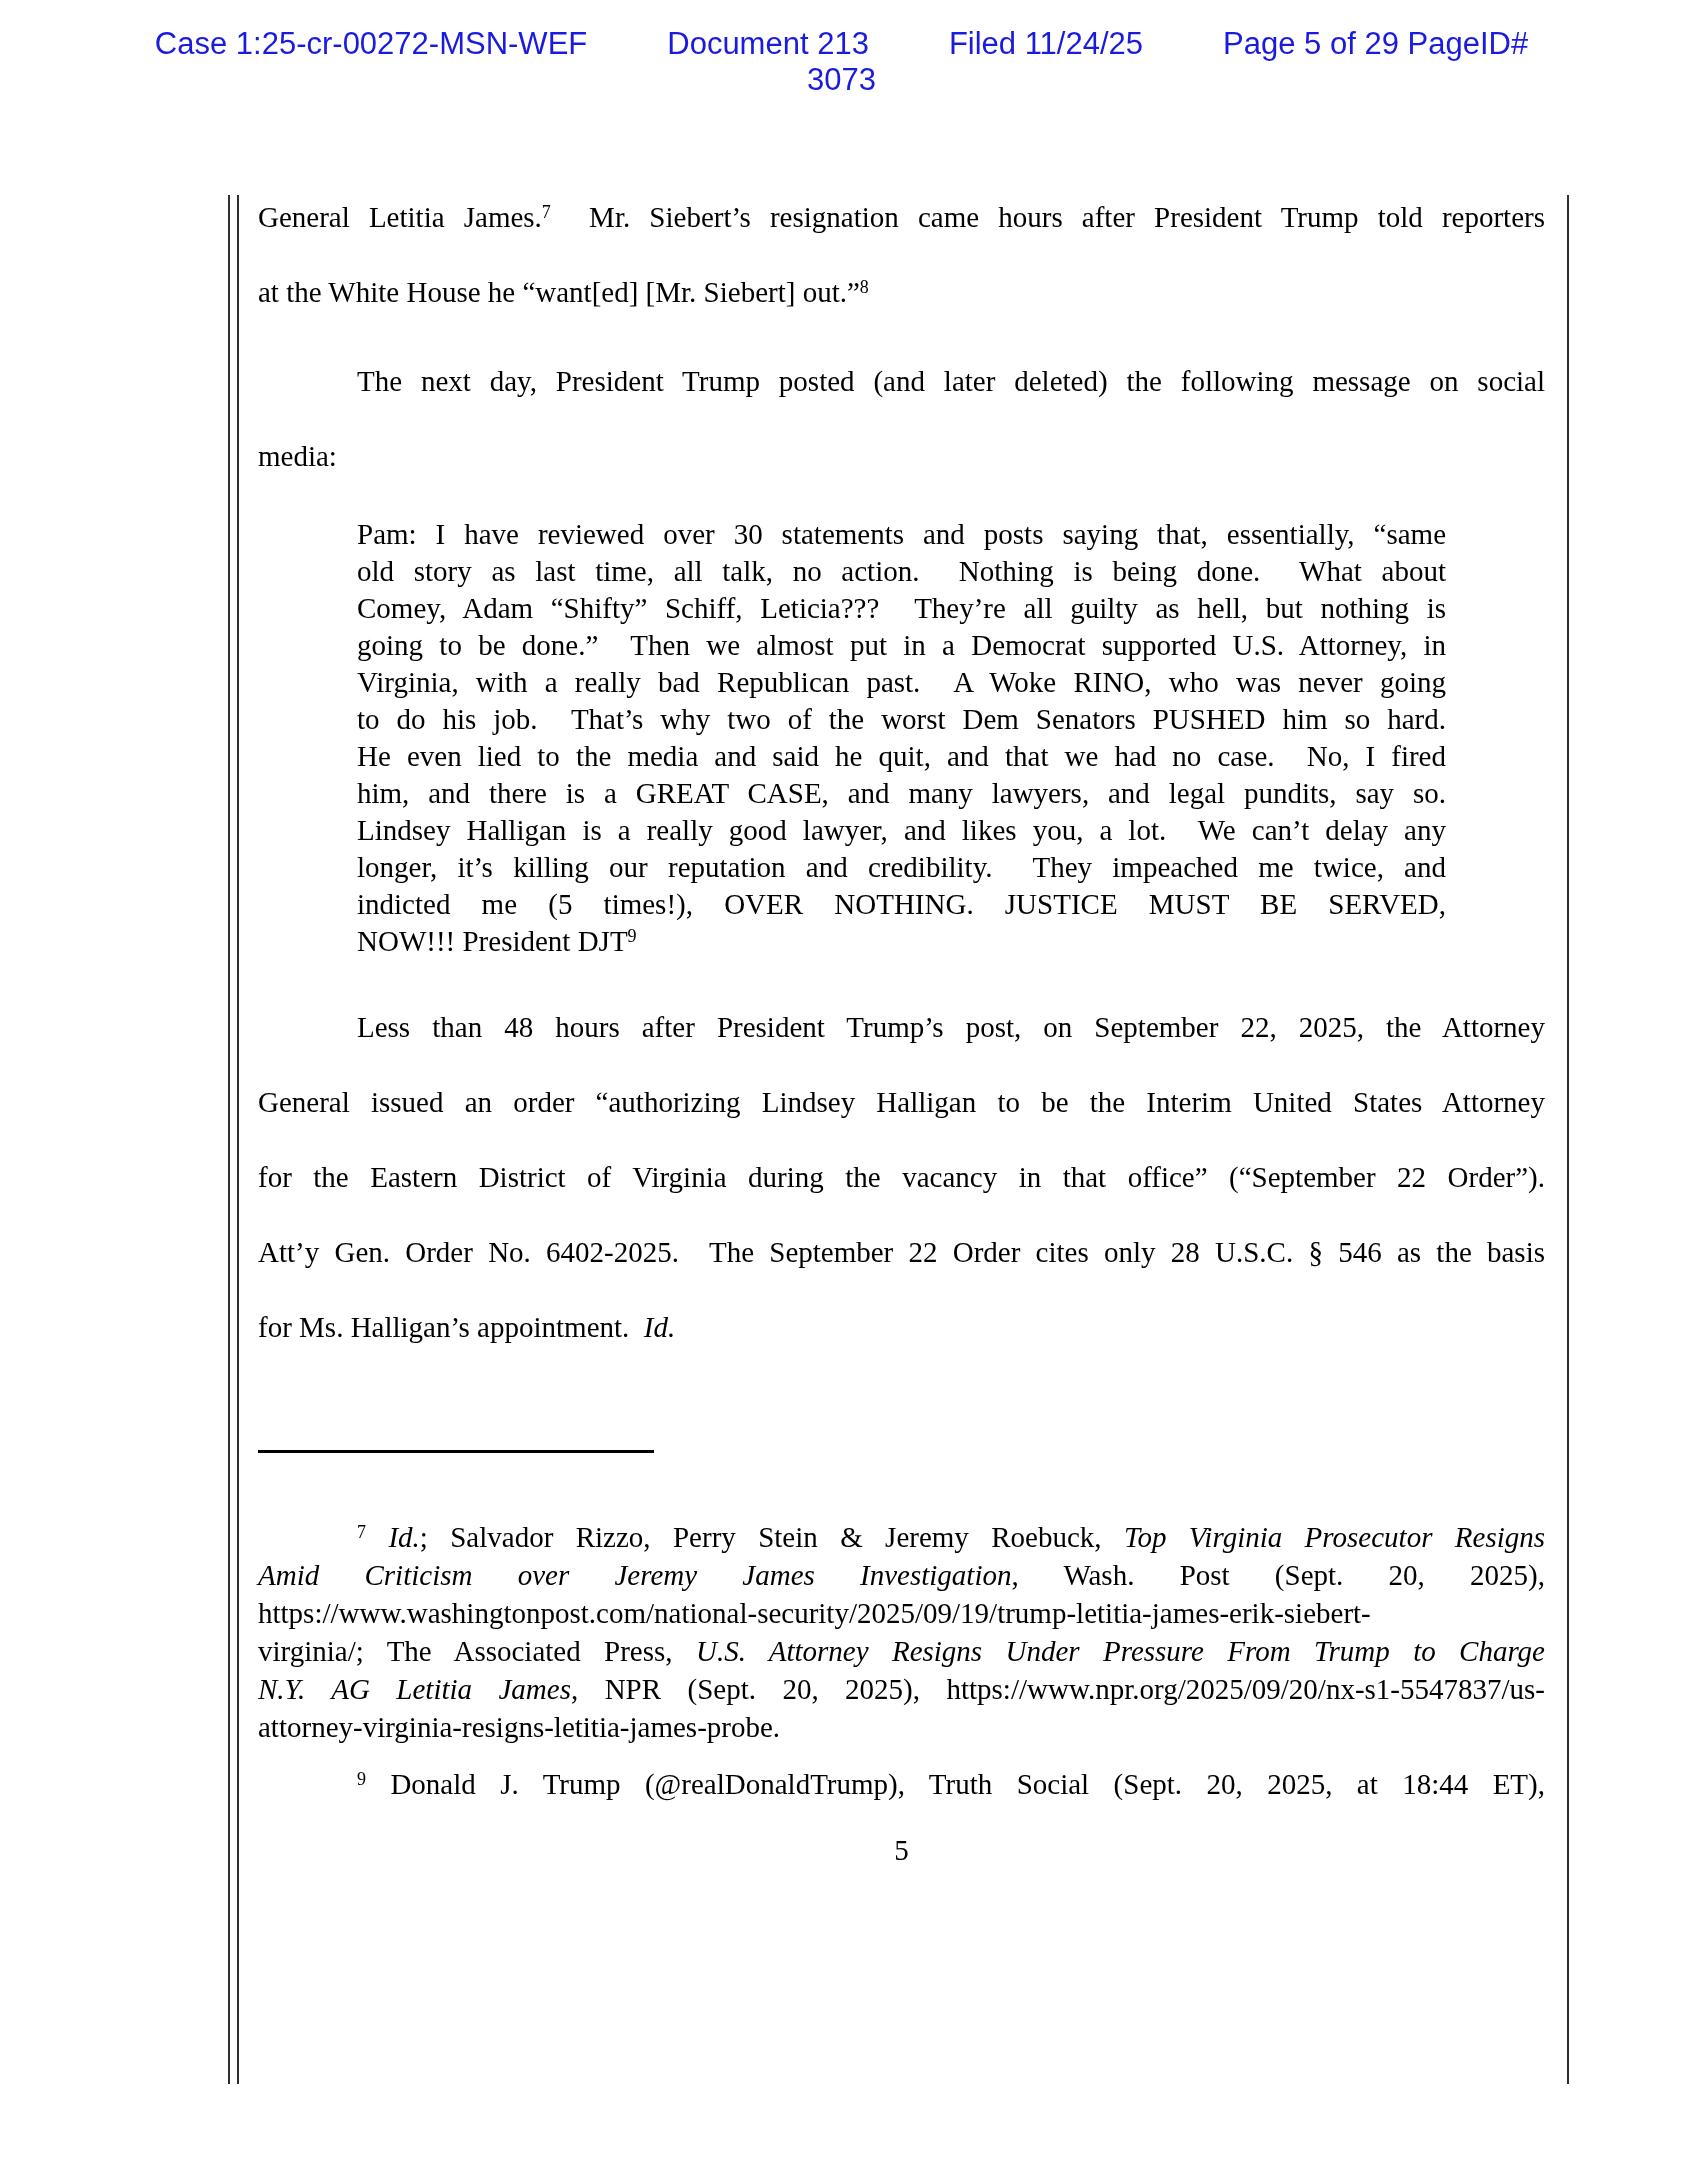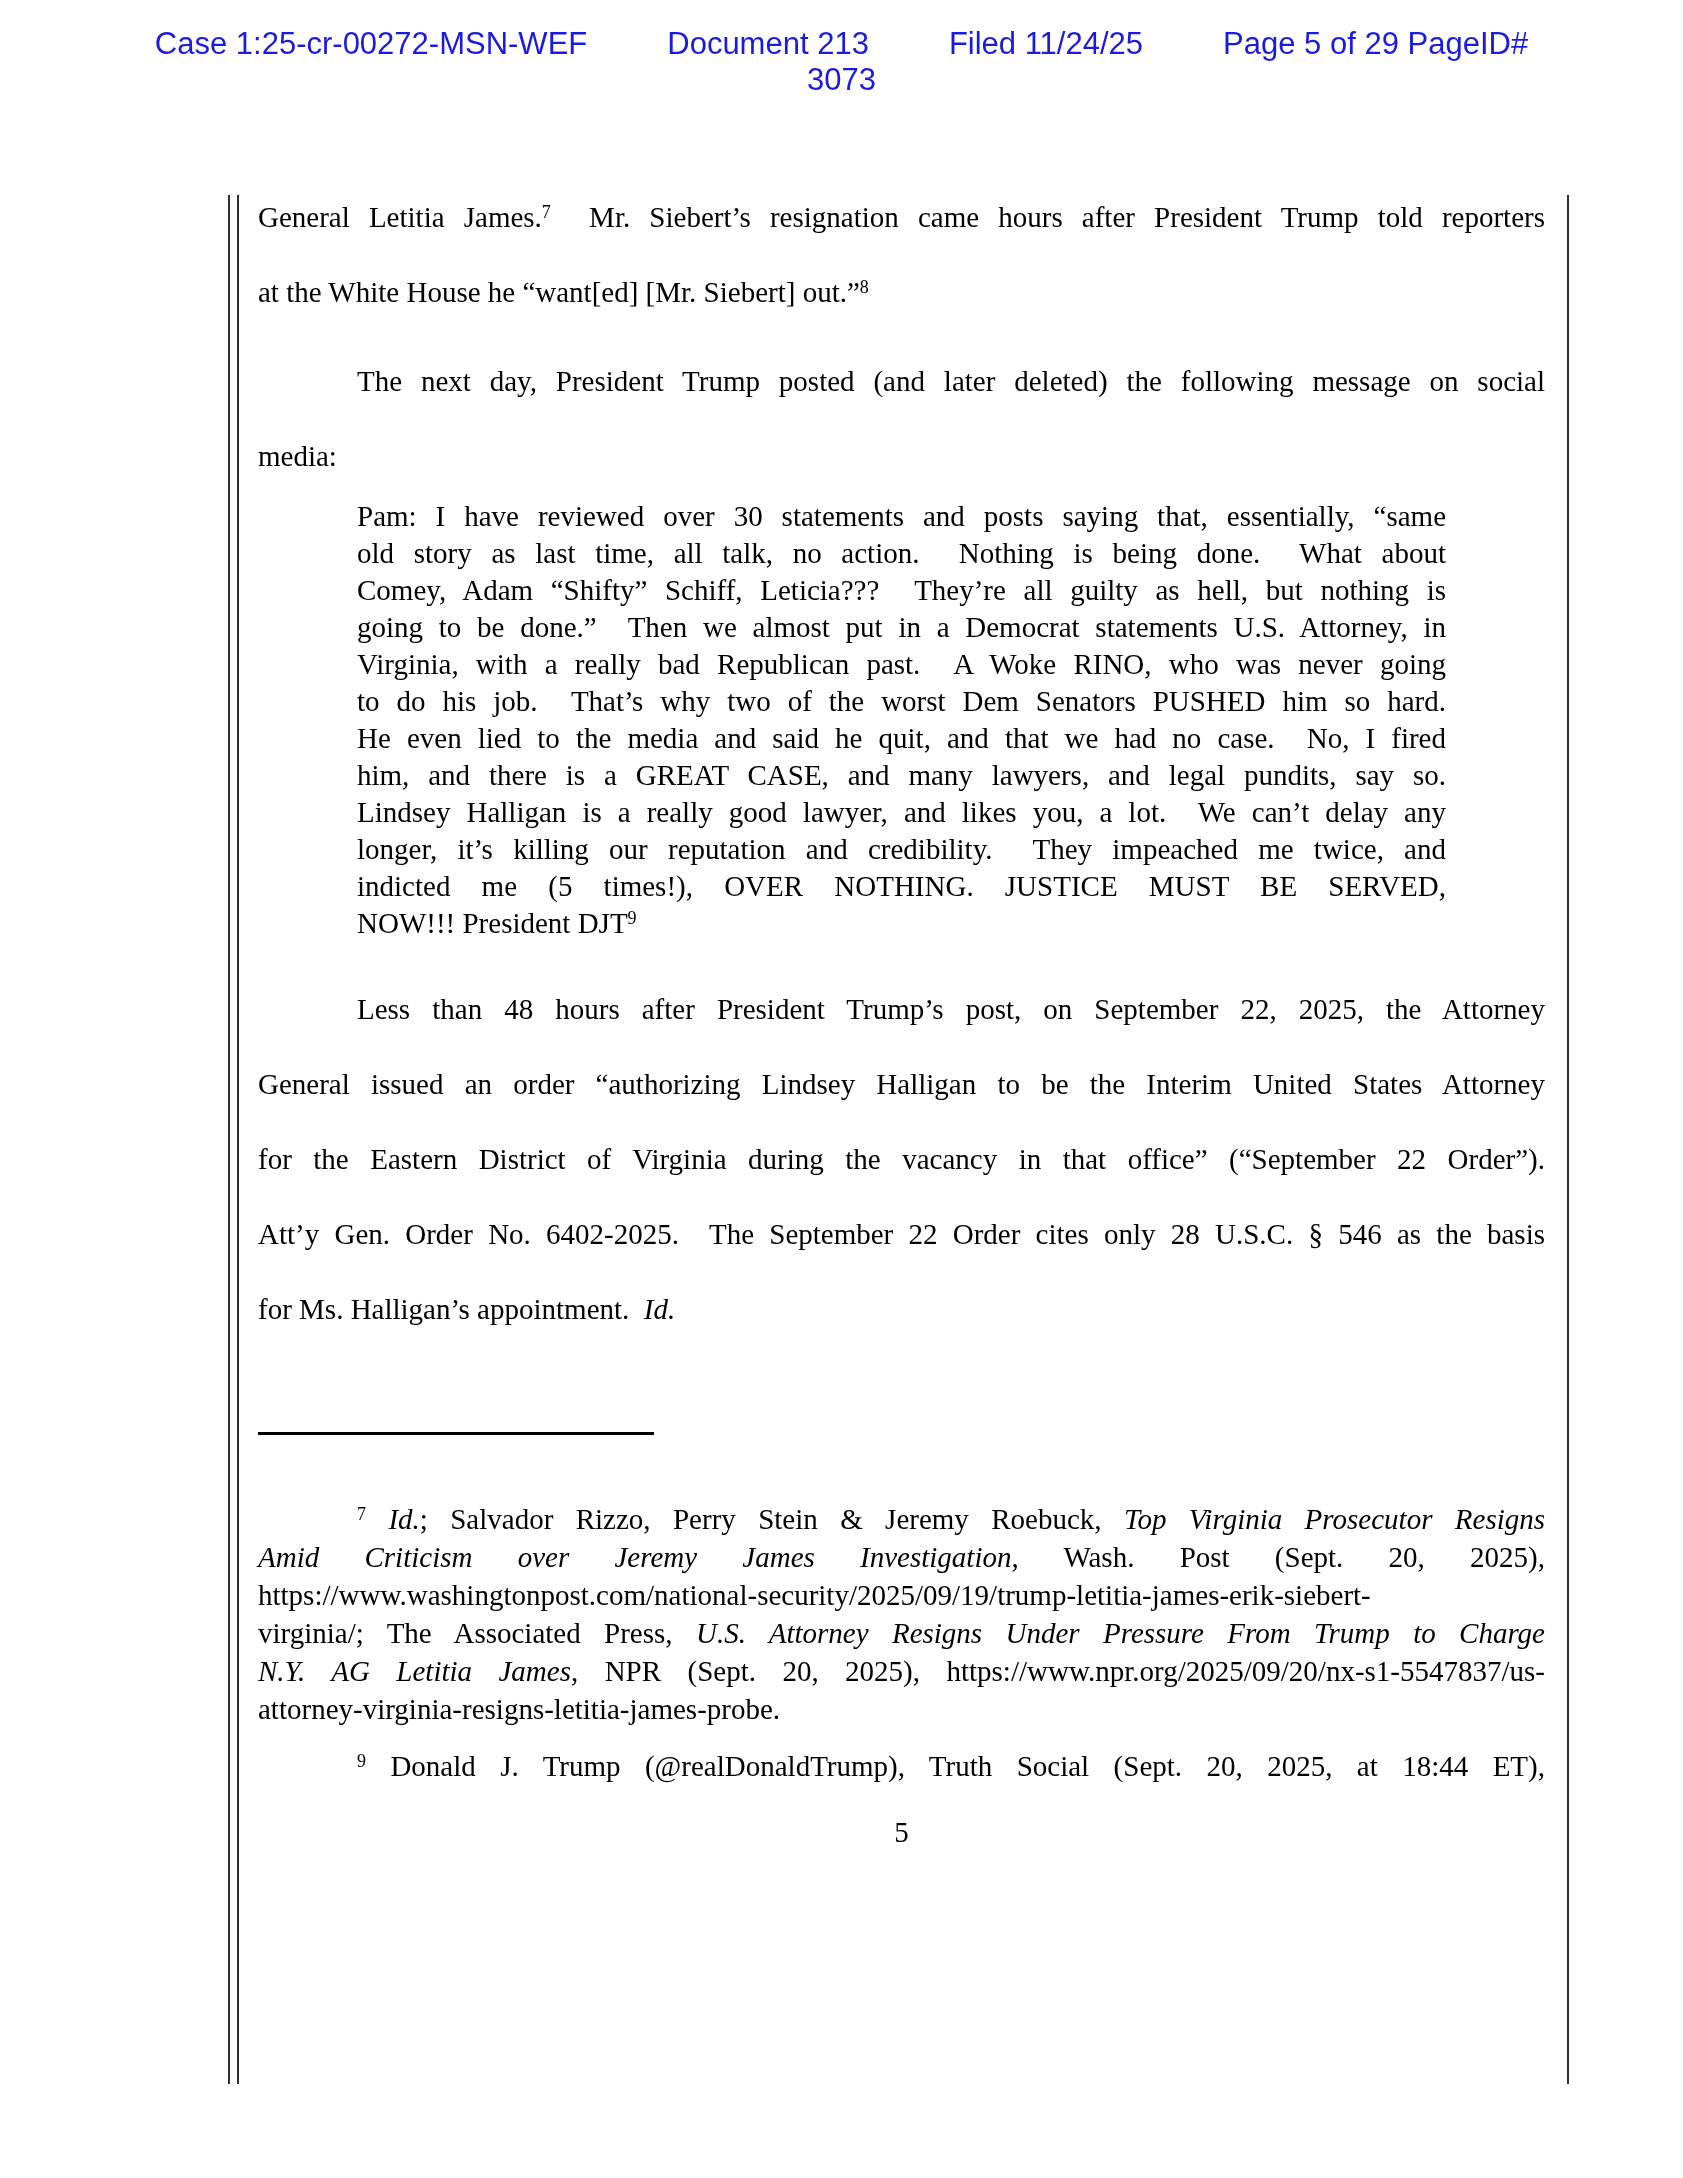--- a/index.html
+++ b/index.html
@@ -24,21 +24,21 @@
   .rule{position:absolute;top:195px;height:1889px;}
   #left-rule{left:228px;width:7px;border-left:2px solid #2e2e2e;border-right:2px solid #2e2e2e;}
   #right-rule{left:1567px;width:0;border-left:2px solid #2e2e2e;}
   
   #content{
     position:absolute;left:258px;top:180px;width:1287px;
     font-size:29px;
   }
   .para{line-height:75px;}
   #para2{margin-top:14px;}
-  #quote{line-height:37px;margin-top:4px;padding:0 99px;}
+  #quote{line-height:37px;margin-top:22px;padding:0 99px;}
   #para3{margin-top:30px;}
   #fn-separator{margin-top:85px;width:396px;border-top:3px solid #000;}
   .footnote{line-height:38px;}
   #footnote7{margin-top:65px;}
   #footnote8{margin-top:39px;}
   #footnote9{margin-top:19px;}
   #page-number{margin-top:28px;line-height:38px;text-align:center;}
   
   .line{
     white-space:pre-wrap;
@@ -81,21 +81,21 @@
 
     <div id="para2" class="para">
         <div class="line indent"><span>The next day, President Trump posted (and later deleted) the following message on social</span></div>
         <div class="line last"><span>media:</span></div>
       </div>
 
     <div id="quote">
         <div class="line"><span>Pam: I have reviewed over 30 statements and posts saying that, essentially, “same</span></div>
         <div class="line"><span>old story as last time, all talk, no action.  Nothing is being done.  What about</span></div>
         <div class="line"><span>Comey, Adam “Shifty” Schiff, Leticia???  They’re all guilty as hell, but nothing is</span></div>
-        <div class="line"><span>going to be done.”  Then we almost put in a Democrat statements U.S. Attorney, in</span></div>
+        <div class="line"><span>going to be done.”  Then we almost put in a Democrat supported U.S. Attorney, in</span></div>
         <div class="line"><span>Virginia, with a really bad Republican past.  A Woke RINO, who was never going</span></div>
         <div class="line"><span>to do his job.  That’s why two of the worst Dem Senators PUSHED him so hard.</span></div>
         <div class="line"><span>He even lied to the media and said he quit, and that we had no case.  No, I fired</span></div>
         <div class="line"><span>him, and there is a GREAT CASE, and many lawyers, and legal pundits, say so.</span></div>
         <div class="line"><span>Lindsey Halligan is a really good lawyer, and likes you, a lot.  We can’t delay any</span></div>
         <div class="line"><span>longer, it’s killing our reputation and credibility.  They impeached me twice, and</span></div>
         <div class="line"><span>indicted me (5 times!), OVER NOTHING. JUSTICE MUST BE SERVED,</span></div>
         <div class="line last"><span>NOW!!! President DJT</span><span class="sup">9</span></div>
       </div>
 

